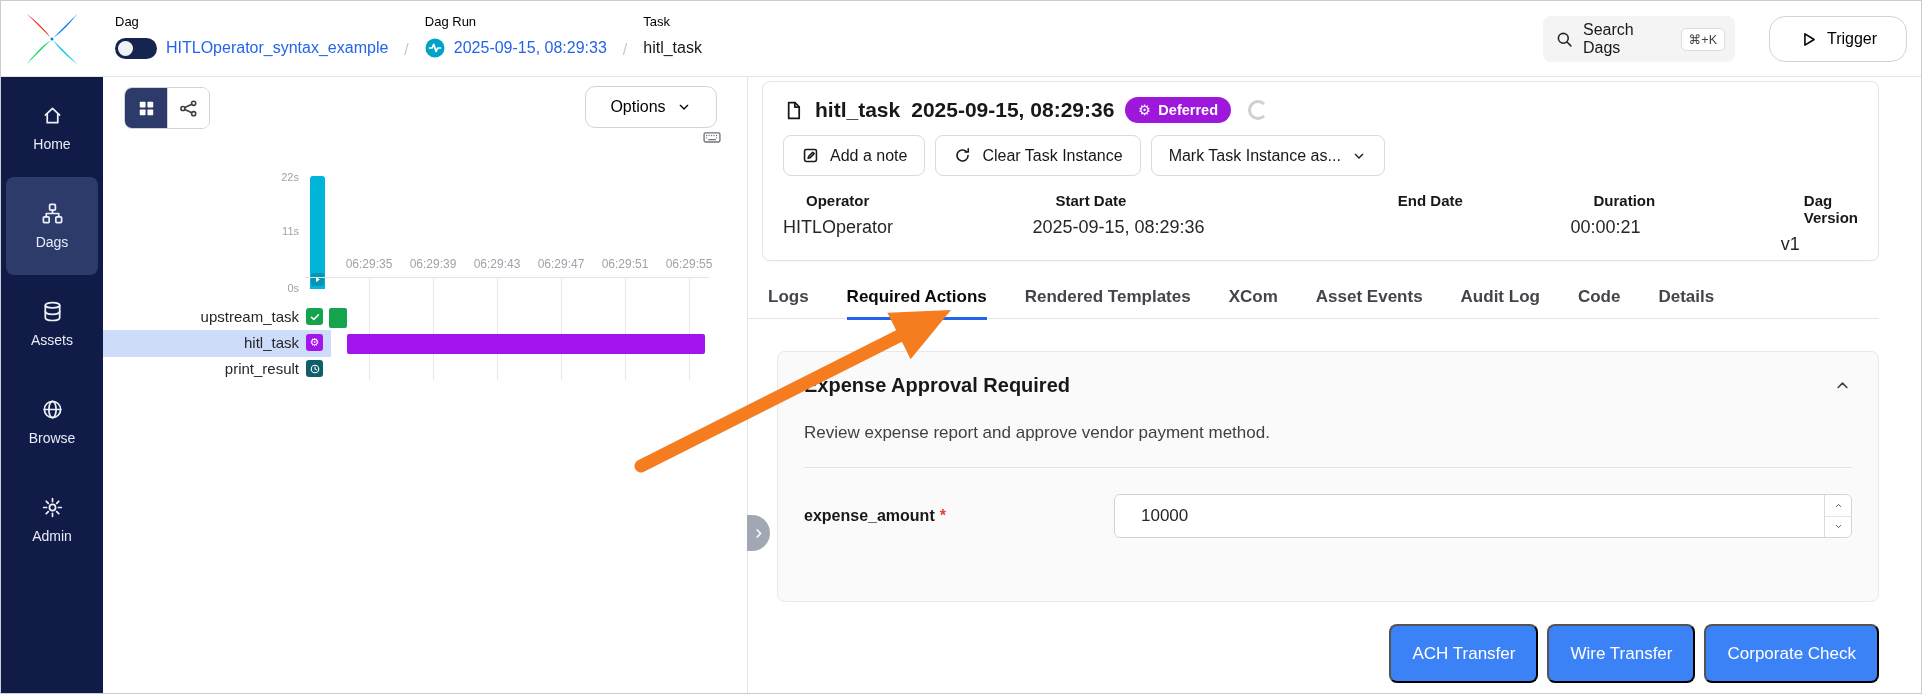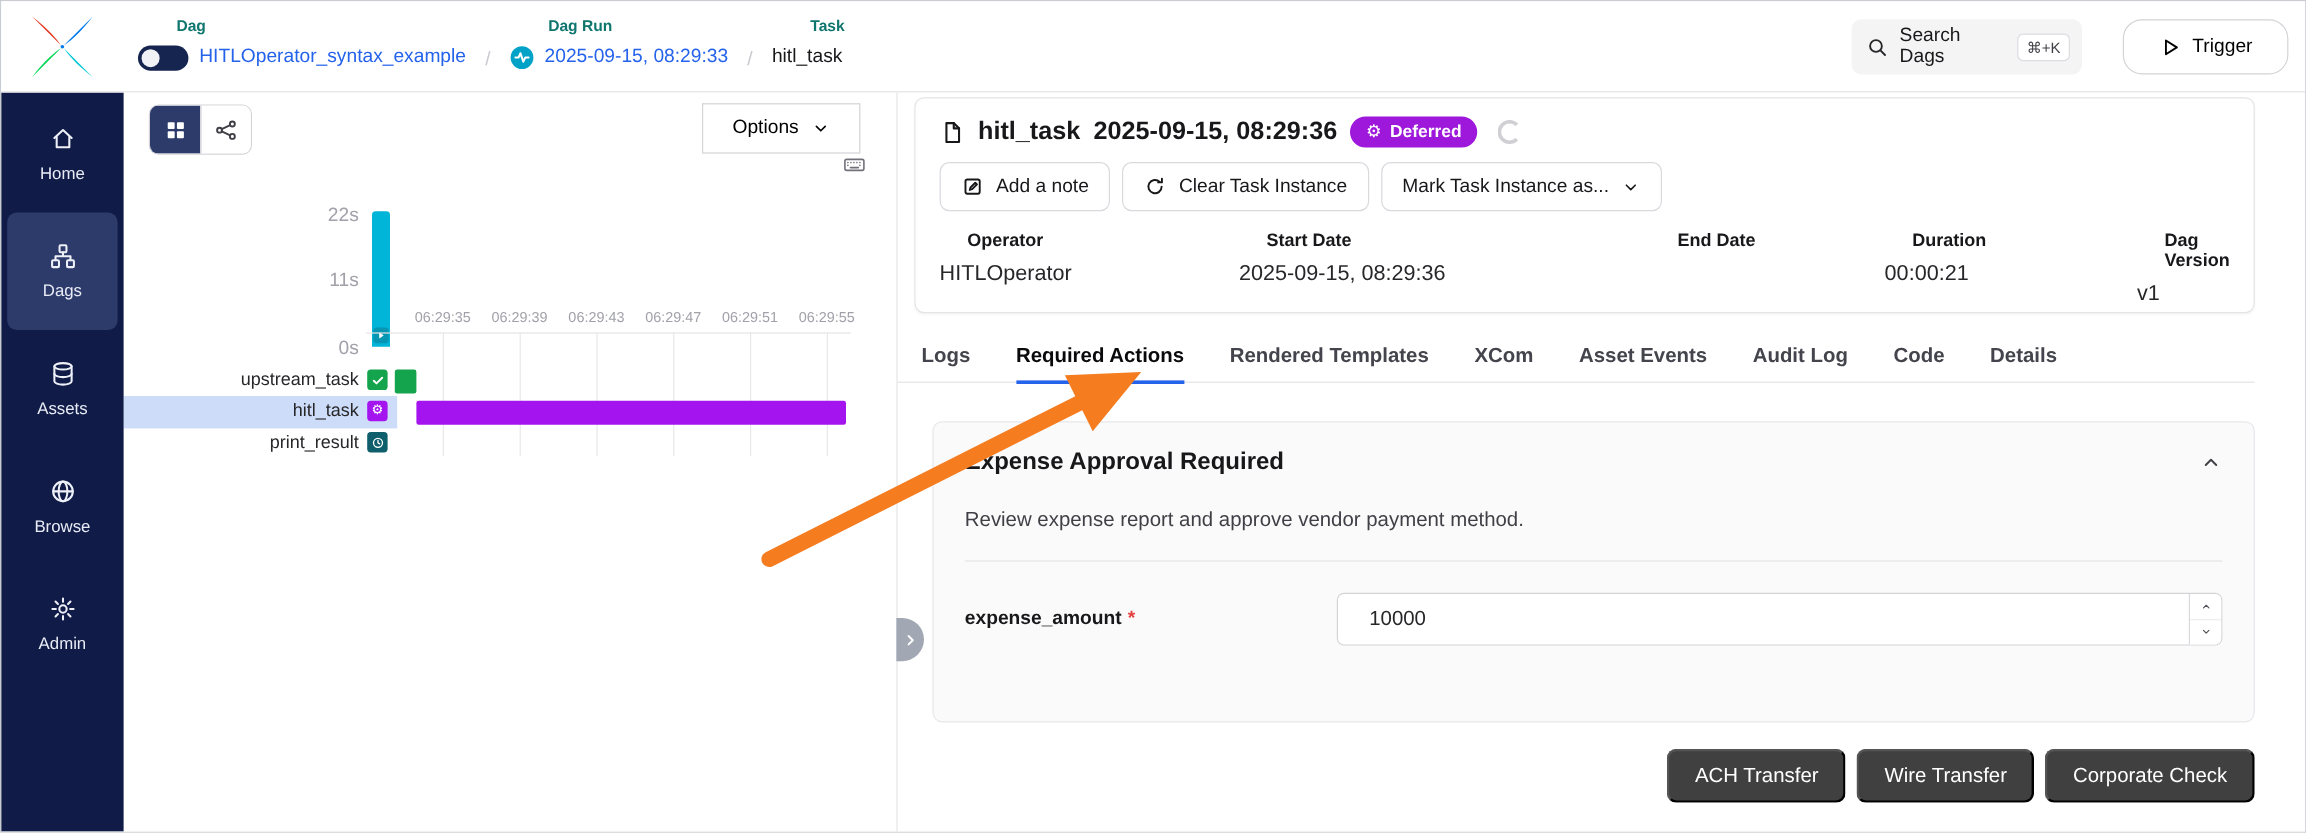--- a/index.html
+++ b/index.html
@@ -8,21 +8,21 @@
   .abs { position: absolute; }
 
   
   .ic { width: 19px; height: 19px; stroke: currentColor; fill: none; stroke-width: 2; stroke-linecap: round; stroke-linejoin: round; flex: none; }
   .ic-sm { width: 16px; height: 16px; }
 
   
   .topbar { position: absolute; left: 0; top: 0; width: 100%; height: 76px; background: #fff; border-bottom: 1px solid #e4e4e7; z-index: 5; }
   .crumbs { position: absolute; left: 114px; top: 13px; display: flex; gap: 16px; }
   .crumb { display: flex; flex-direction: column; gap: 7px; }
-  .crumb-label { font-size: 13px; font-weight: 700; color: #0f766e; margin-left: 32px; }
+  .crumb-label { font-size: 13px; font-weight: 400; color: #000000; }
   .crumb-val { display: flex; align-items: center; gap: 9px; font-size: 16px; height: 24px; }
   .link { color: #2563eb; cursor: pointer; }
   .crumb-sep { font-size: 16px; color: #c9c9cf; margin-top: 27px; }
   .switch { width: 42px; height: 21px; border-radius: 999px; background: #16254f; position: relative; flex: none; }
   .switch .knob { position: absolute; left: 3px; top: 3px; width: 15px; height: 15px; border-radius: 50%; background: #f1f2f6; }
   .search { position: absolute; right: 186px; top: 15px; width: 192px; height: 46px; background: #f4f4f5; border-radius: 8px; display: flex; align-items: center; gap: 9px; padding: 0 10px 0 12px; color: #27272a; cursor: pointer; }
   .search-text { font-size: 16px; color: #18181b; }
   .kbd { margin-left: auto; background: #fff; border: 1px solid #dcdce1; border-radius: 5px; padding: 3px 7px; font-size: 12.5px; color: #3f3f46; }
   .trigger { position: absolute; right: 14px; top: 15px; width: 138px; height: 46px; background: #fff; border: 1px solid #d4d4d8; border-radius: 16px; display: flex; align-items: center; justify-content: center; gap: 9px; font-size: 16px; cursor: pointer; }
 
@@ -32,23 +32,23 @@
   .nav-item.active { background: #2d3b6b; }
   .nav-ic { width: 23px; height: 23px; stroke: #eef0f8; fill: none; stroke-width: 1.8; stroke-linecap: round; stroke-linejoin: round; }
   .nav-label { font-size: 14px; }
 
   
   .left-panel { position: absolute; left: 102px; top: 76px; width: 644px; bottom: 0; background: #fff; }
   .viewtoggle { position: absolute; left: 21px; top: 10px; display: flex; border: 1px solid #d4d4d8; border-radius: 8px; overflow: hidden; }
   .gbtn { width: 42px; height: 40px; display: flex; align-items: center; justify-content: center; background: #fff; color: #3f3f46; cursor: pointer; }
   .gbtn.active { background: #2d3b6b; color: #fff; }
   .gbtn + .gbtn { border-left: 1px solid #d4d4d8; }
-  .options-btn { position: absolute; left: 482px; top: 9px; width: 132px; height: 42px; border: 1px solid #d4d4d8; border-radius: 0; background: #fff; display: flex; align-items: center; justify-content: center; gap: 10px; font-size: 16px; cursor: pointer; }
+  .options-btn { position: absolute; left: 482px; top: 9px; width: 132px; height: 42px; border: 1px solid #d4d4d8; border-radius: 10px; background: #fff; display: flex; align-items: center; justify-content: center; gap: 10px; font-size: 16px; cursor: pointer; }
   .kbd-hint { position: absolute; left: 596px; top: 50px; color: #71717a; cursor: pointer; }
-  .ytick { position: absolute; width: 44px; text-align: right; font-size: 16px; color: #a1a1aa; }
+  .ytick { position: absolute; width: 44px; text-align: right; font-size: 11px; color: #a1a1aa; }
   .xtick { position: absolute; width: 70px; text-align: center; font-size: 12px; color: #a1a1aa; }
   .gridline { position: absolute; width: 1px; background: #e8e8ec; top: 200px; height: 103px; }
   .axisline { position: absolute; left: 202px; top: 200px; width: 404px; height: 1px; background: #e4e4e7; }
   .runbar { position: absolute; left: 207px; top: 99px; width: 15px; height: 113px; background: #00B5D8; border-radius: 3px 3px 0 0; cursor: pointer; }
   .runmarker { position: absolute; left: 208px; top: 196px; width: 13px; height: 13px; background: #0795b4; border-radius: 3px; display: flex; align-items: center; justify-content: center; }
   .row-label { position: absolute; left: 46px; width: 150px; text-align: right; font-size: 15px; color: #27272a; line-height: 22px; cursor: pointer; z-index: 2; }
   .row-highlight { position: absolute; left: 0; top: 253px; width: 228px; height: 27px; background: #cddcf8; z-index: 1; }
   .state-ic { position: absolute; left: 203px; width: 17px; height: 17px; border-radius: 3px; display: flex; align-items: center; justify-content: center; z-index: 2; cursor: pointer; }
   .gantt-bar { position: absolute; height: 20px; border-radius: 2px; z-index: 2; cursor: pointer; }
 
@@ -81,21 +81,21 @@
   .ac-field { margin-top: 26px; display: flex; align-items: center; }
   .ac-label { width: 310px; font-size: 16px; font-weight: 700; }
   .req { color: #e53e3e; margin-left: 5px; }
   .input-wrap { position: relative; flex: 1; }
   .num-input { width: 100%; height: 44px; border: 1px solid #d4d4d8; border-radius: 6px; background: #fff; padding: 0 36px 0 26px; font-size: 17px; color: #27272a; font-family: inherit; }
   .stepper { position: absolute; right: 1px; top: 1px; bottom: 1px; width: 27px; border-left: 1px solid #d9d9de; display: flex; flex-direction: column; }
   .step { flex: 1; display: flex; align-items: center; justify-content: center; color: #52525b; cursor: pointer; background: #fff; border-radius: 0 5px 0 0; }
   .step.down { border-top: 1px solid #e4e4e7; border-radius: 0 0 5px 0; }
 
   .footer-actions { position: absolute; left: 0; top: 547px; width: 1131px; display: flex; justify-content: flex-end; gap: 9px; }
-  .action-btn { height: 45px; padding: 0 21px; background: #404040; color: #fff; border-radius: 8px; display: flex; align-items: center; font-size: 17px; cursor: pointer; }
+  .action-btn { height: 59px; padding: 0 21px; background: #3b82f6; color: #fff; border-radius: 8px; display: flex; align-items: center; font-size: 17px; cursor: pointer; }
 
   .arrow-overlay { position: absolute; inset: 0; pointer-events: none; z-index: 40; }
 </style>
 </head>
 <body>
 
 <div class="page">
 
   <header class="topbar">
     <svg class="abs" style="left:24px; top:11px;" width="54" height="54" viewBox="0 0 64 64">

